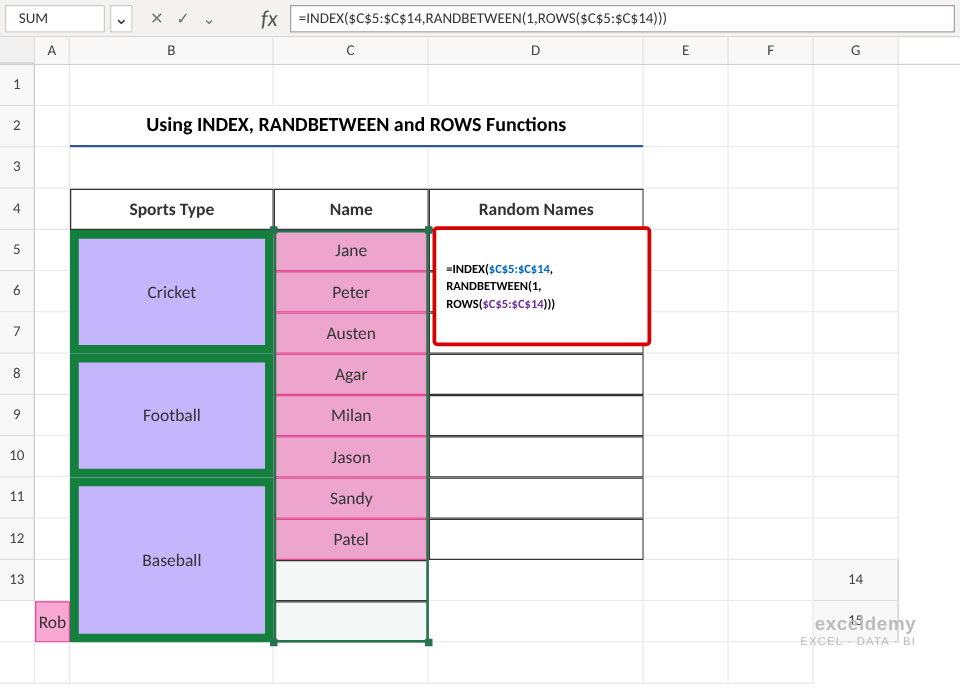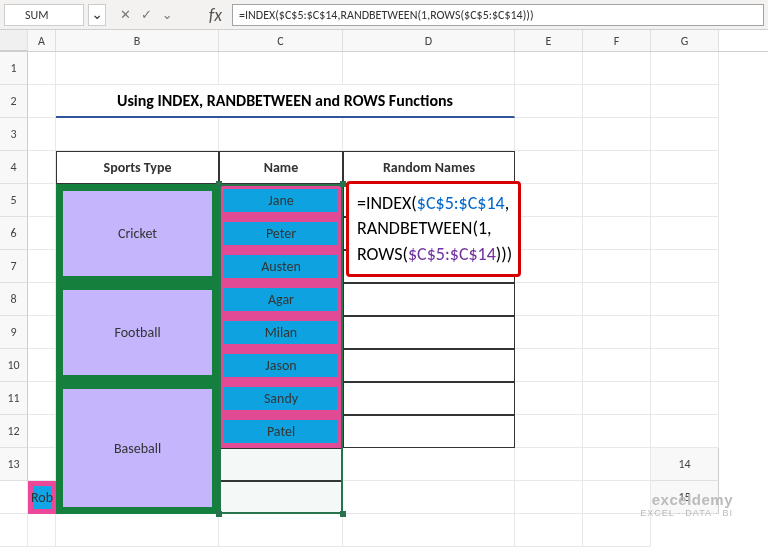--- a/index.html
+++ b/index.html
@@ -21,21 +21,21 @@
     background: #f3f2f1;
     padding: 0 4px;
     gap: 4px;
   }
   .namebox {
     width: 80px;
     height: 22px;
     background: #fff;
     border: 1px solid #ccc;
     font-size: 12px;
-    padding: 2px 20px;
+    padding: 2px 10px;
     display: flex;
     align-items: center;
   }
   .nb-dd {
     width: 18px; height: 22px; background:#fff; border:1px solid #ccc;
     display:flex; align-items:center; justify-content:center;
   }
   .fbar-icons {
     display:flex; align-items:center; gap:10px; padding:0 10px;
     color:#777; font-size:13px;
@@ -84,41 +84,41 @@
   }
   .hdr {
     background:#fff; font-weight:bold; font-size:14px;
     border:1.5px solid #333;
     text-align:right;
   }
   .datacell {
     border:7px solid #15803d; background:#c4b5fd;
   }
   .namec {
-    background:#0ea5e9; border:5px solid #ec4899;
+    background:#f9a8d4; border:1px solid #ec4899;
   }
   .merged { grid-row: span 3; }
   .sel-range {
     position:absolute;
     border:2px solid #26734D;
     background: rgba(38,115,77,0.05);
     pointer-events:none;
   }
   .sel-handle {
     position:absolute; width:6px; height:6px; background:#26734D;
   }
   .formula-overlay {
     position:absolute;
     border:3px solid #D60000;
     border-radius:4px;
     background:#fff;
     padding:6px 8px;
-    font-size:18px;
+    font-size:10px;
     line-height:1.4;
-    display:flex; flex-direction:column; justify-content:center;
+    display:flex; flex-direction:column; justify-content:center;font-weight:bold;
   }
   .fblack { color:#000; }
   .fblue  { color:#0066CC; }
   .fpurple{ color:#7030A0; }
   .d-border { border:1px solid #333; background:#fff; }
   .watermark {
     position:absolute;
     right:35px; bottom:38px;
     color:#bbb; font-size:15px; text-align:right;
     font-family: Arial;

